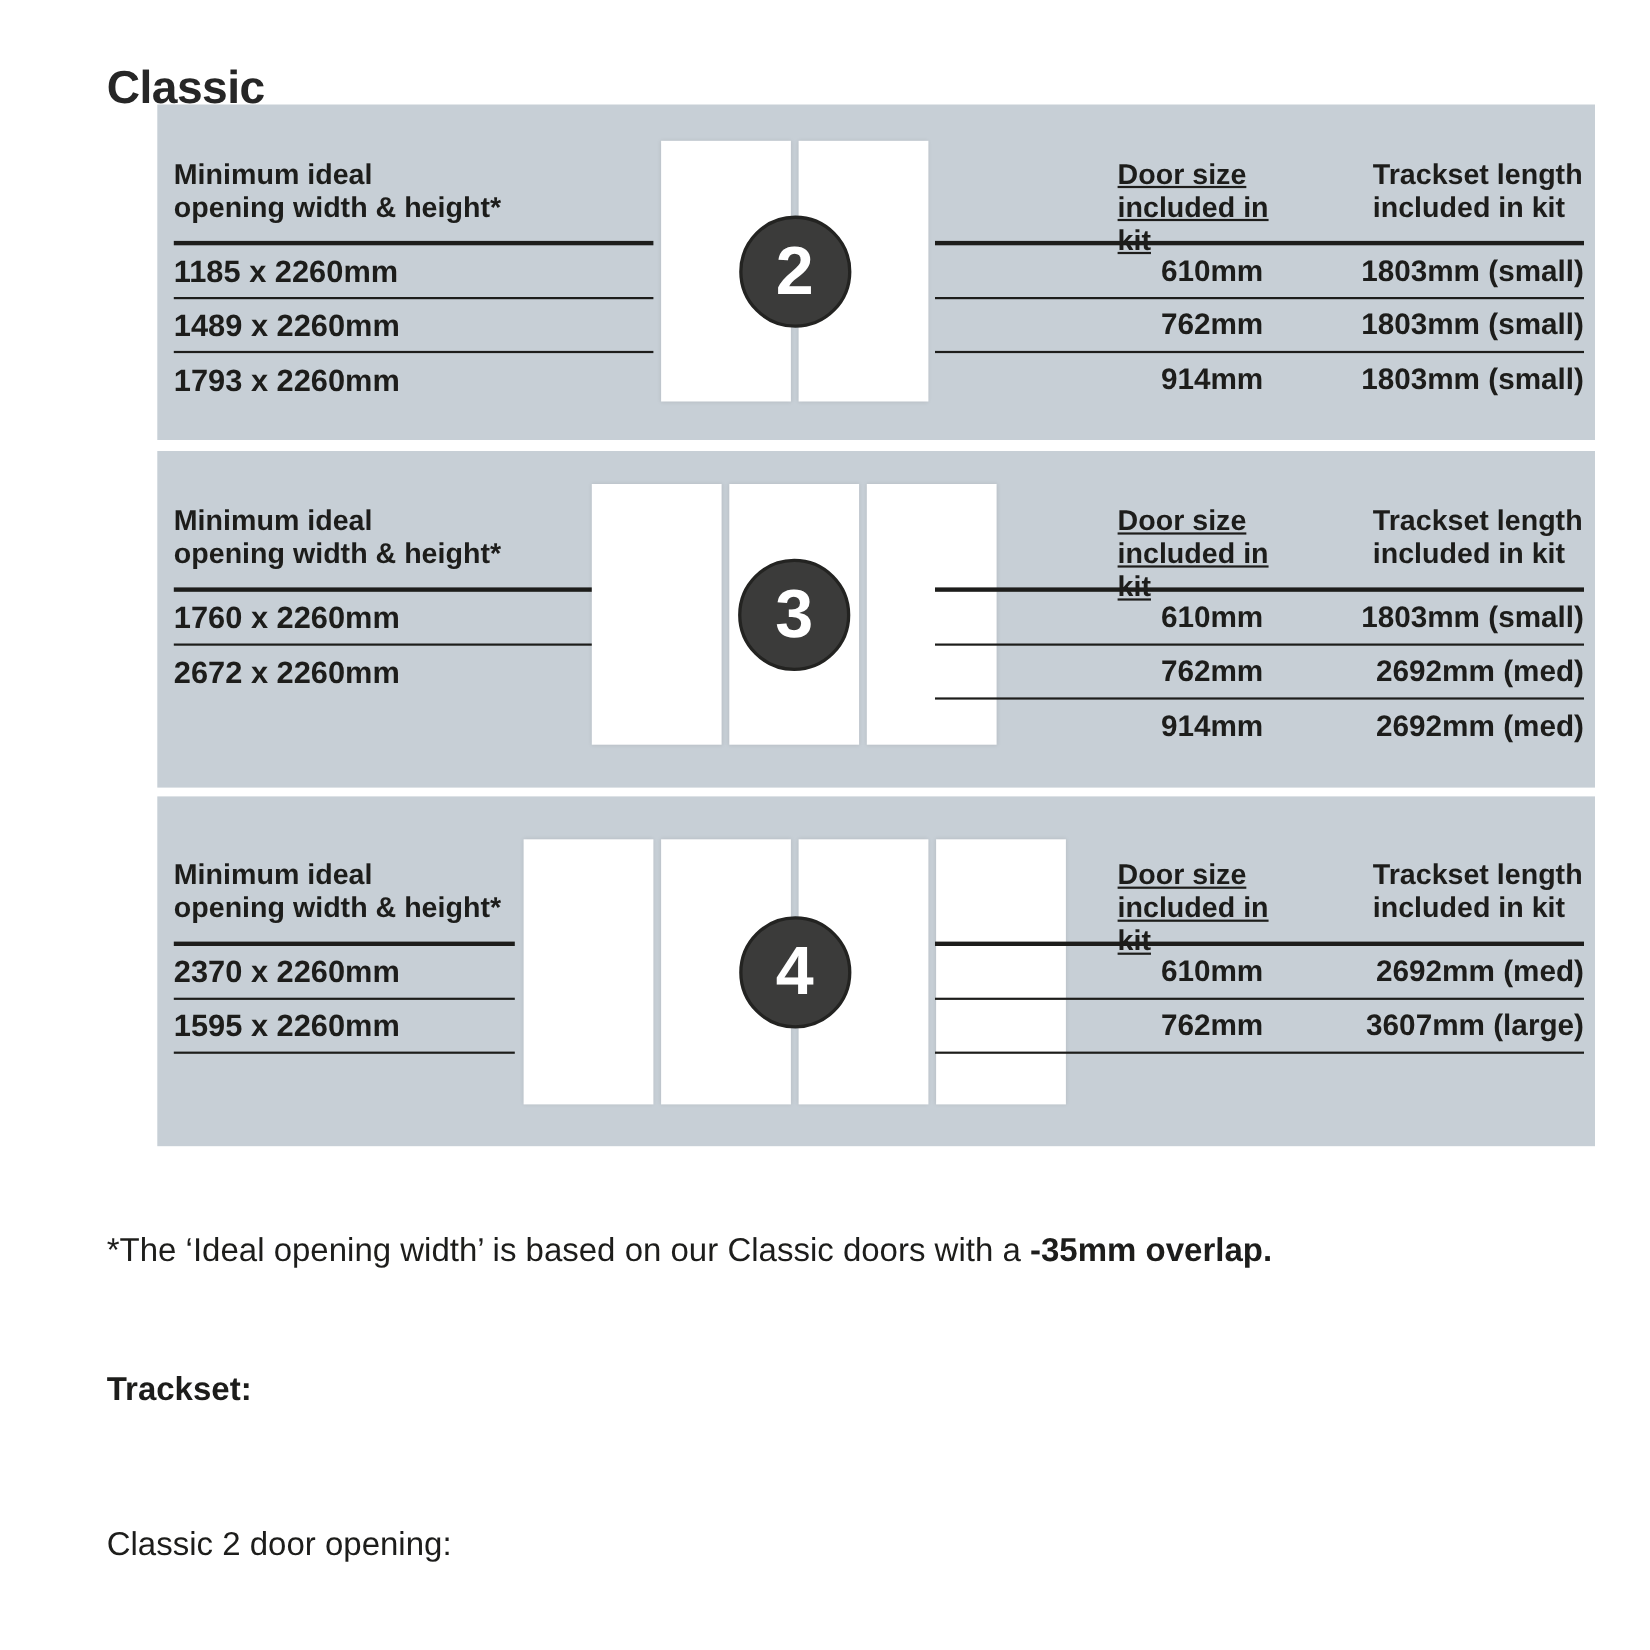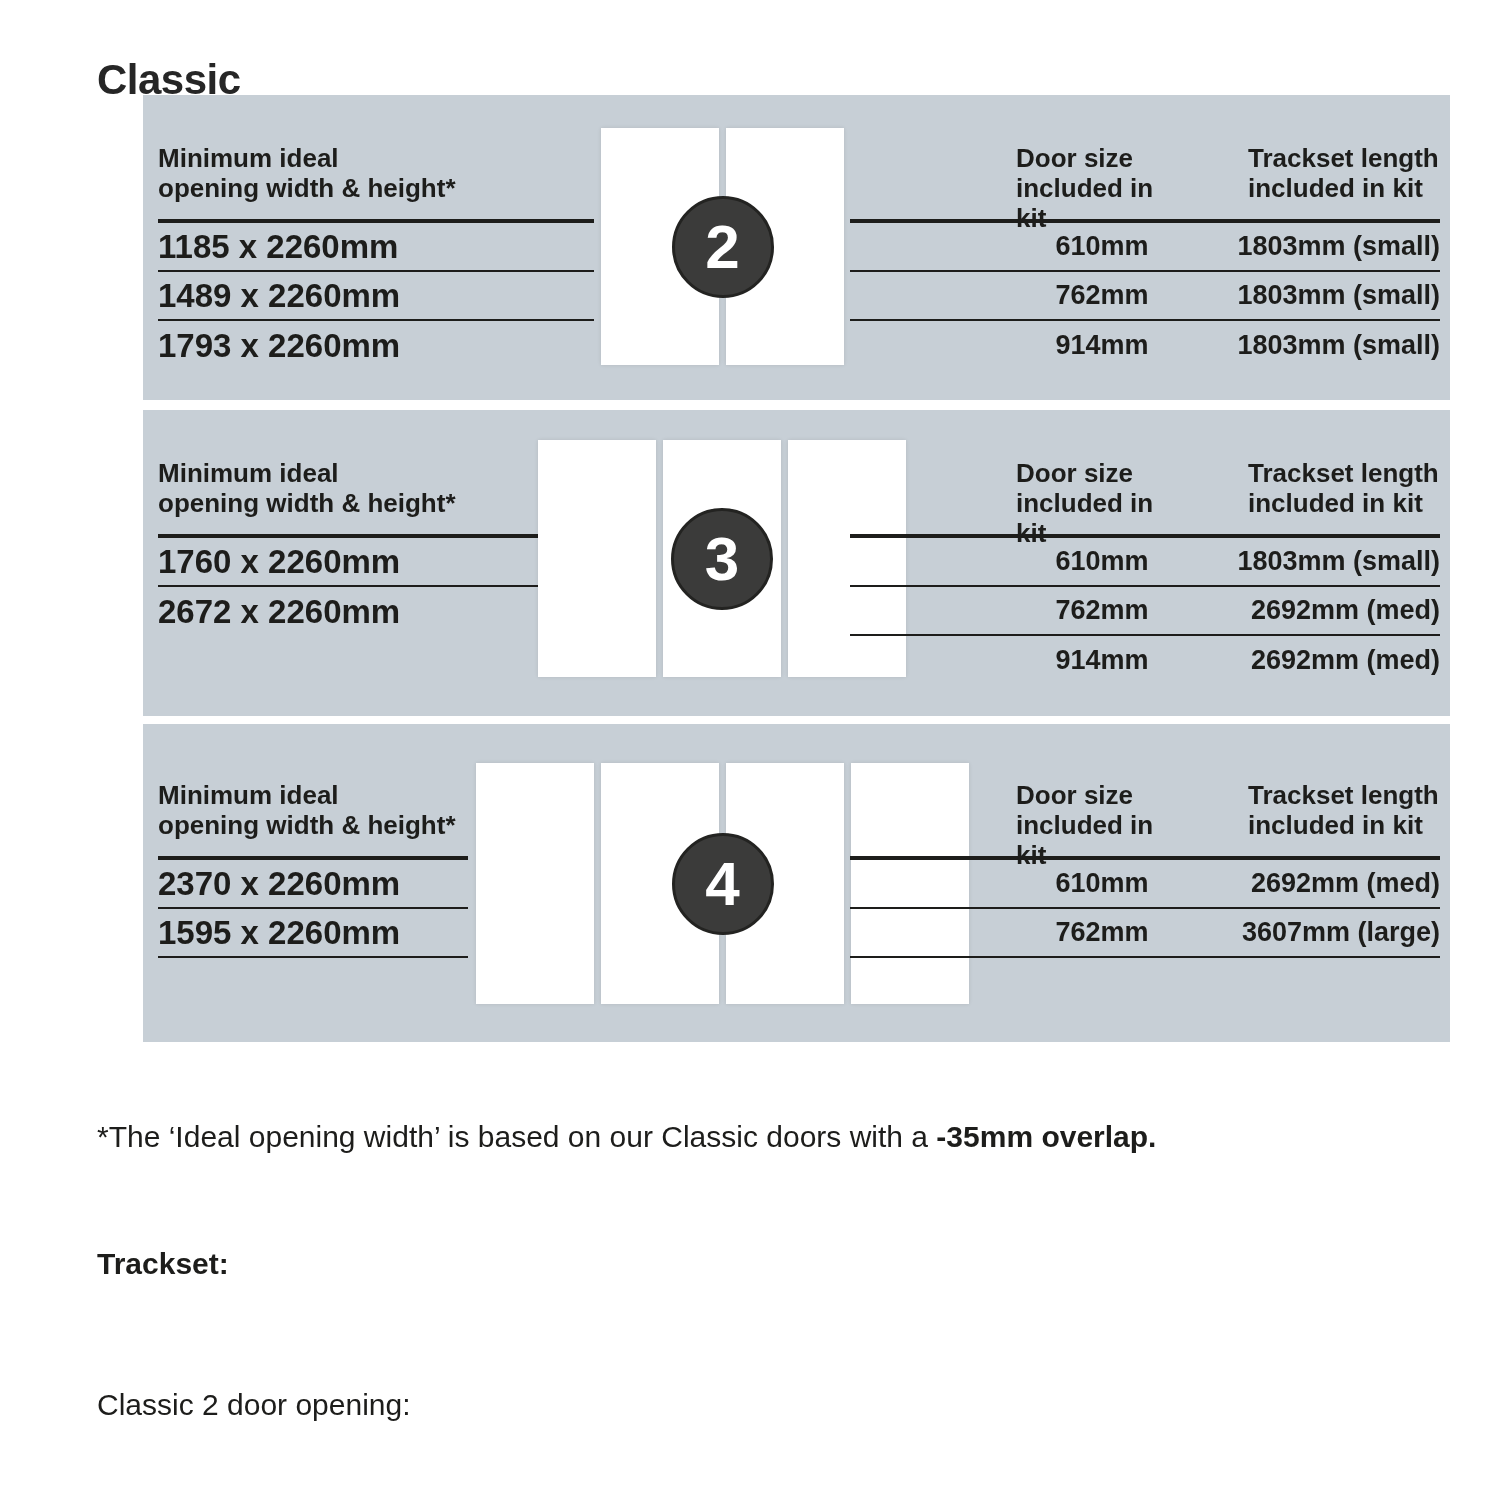--- a/index.html
+++ b/index.html
@@ -24,30 +24,30 @@
   .p3{top:724px;height:318px;}
 
   
   .ltable{position:absolute;left:15px;top:48px;width:436px;}
   .p3 .ltable{top:56px;width:310px;}
   .thead{height:76px;font-size:26px;font-weight:700;line-height:30px;}
   .thead span{display:block;}
   .rule-thick{height:4px;background:var(--rule);}
   .trow{
     height:49px;border-bottom:2px solid var(--rule);
-    display:flex;align-items:center;font-size:33px;font-weight:700;
+    display:flex;align-items:center;font-size:28px;font-weight:700;
   }
   .trow.last{border-bottom:none;}
   .p3 .trow.last{border-bottom:2px solid var(--rule);}
 
   
   .rtable{position:absolute;left:707px;top:48px;width:590px;}
   .p3 .rtable{top:56px;}
   .rthead{display:flex;height:76px;font-size:26px;font-weight:700;line-height:30px;}
-  .rthead .c1{width:315px;padding-left:166px;}
+  .rthead .c1{width:315px;padding-left:166px;text-decoration:underline;}
   .rthead .c2{width:275px;padding-left:83px;}
   .rthead span{display:block;}
   .rrow{
     display:flex;height:49px;border-bottom:2px solid var(--rule);
     align-items:center;font-size:27px;font-weight:700;gap:31px;
   }
   .rrow .c1v{width:315px;text-align:right;}
   .rrow .c2v{width:275px;text-align:right;}
   .rrow.last{border-bottom:none;}
   .p3 .rrow.last{border-bottom:2px solid var(--rule);}

